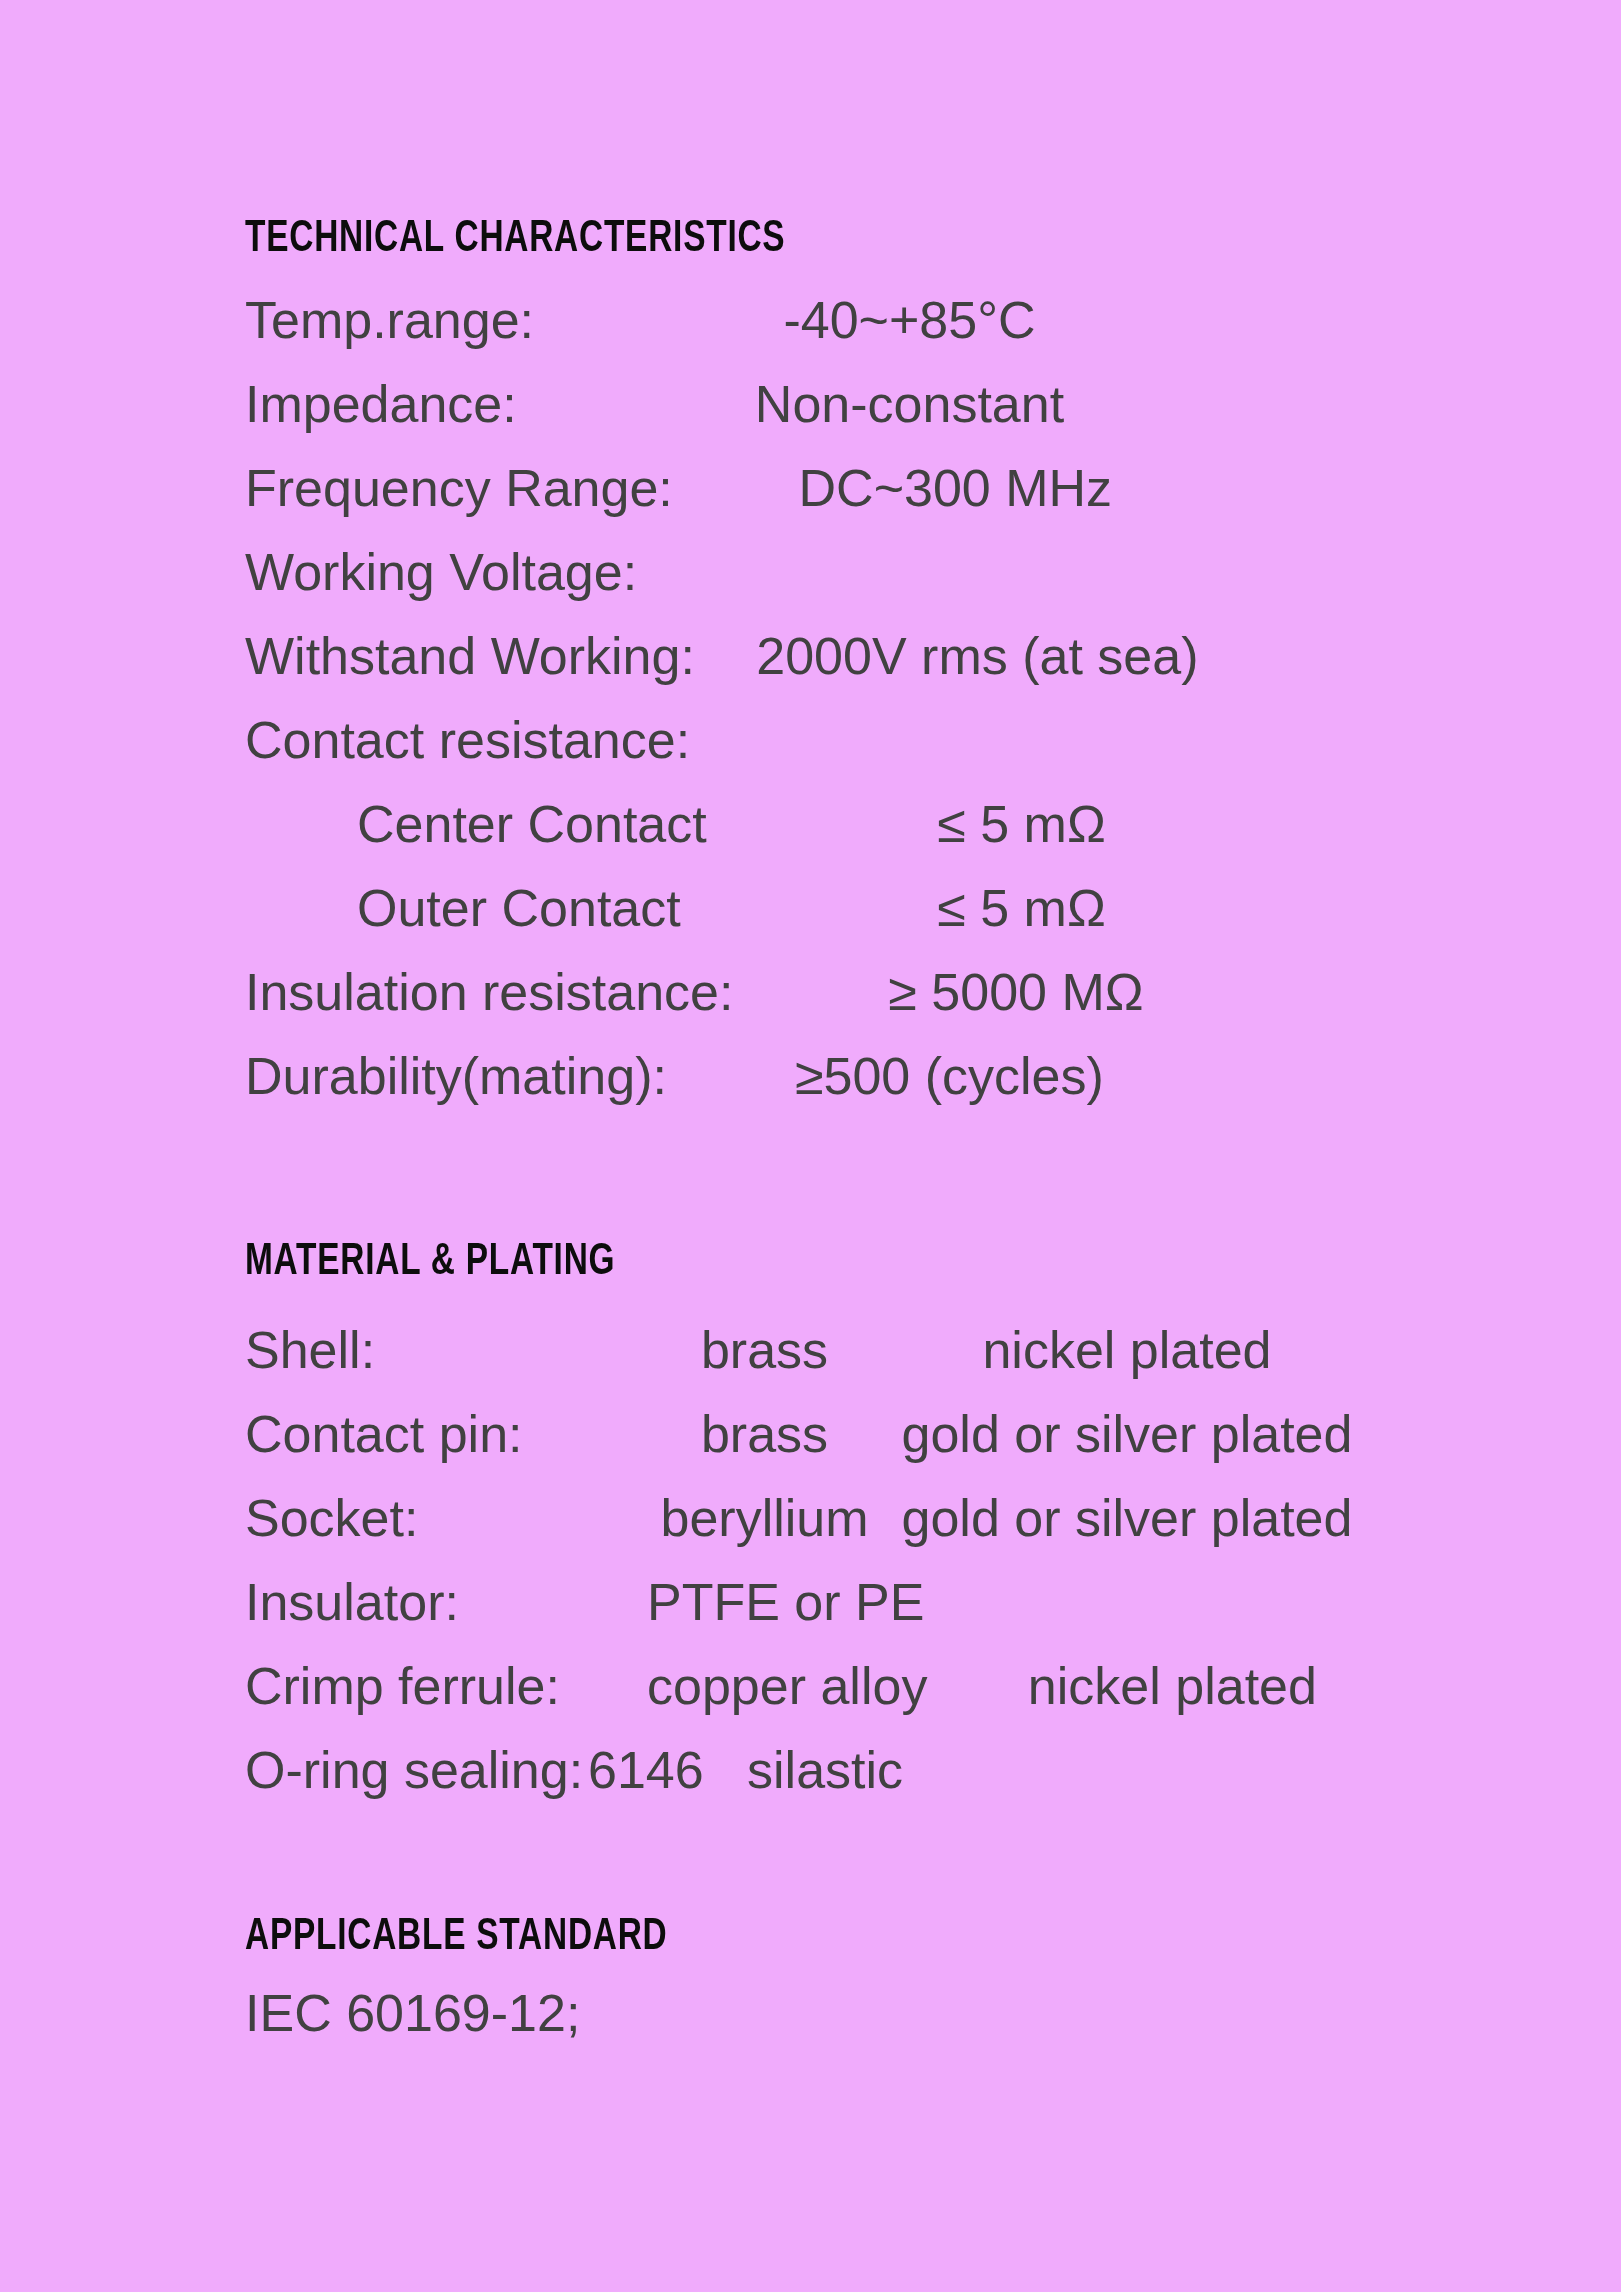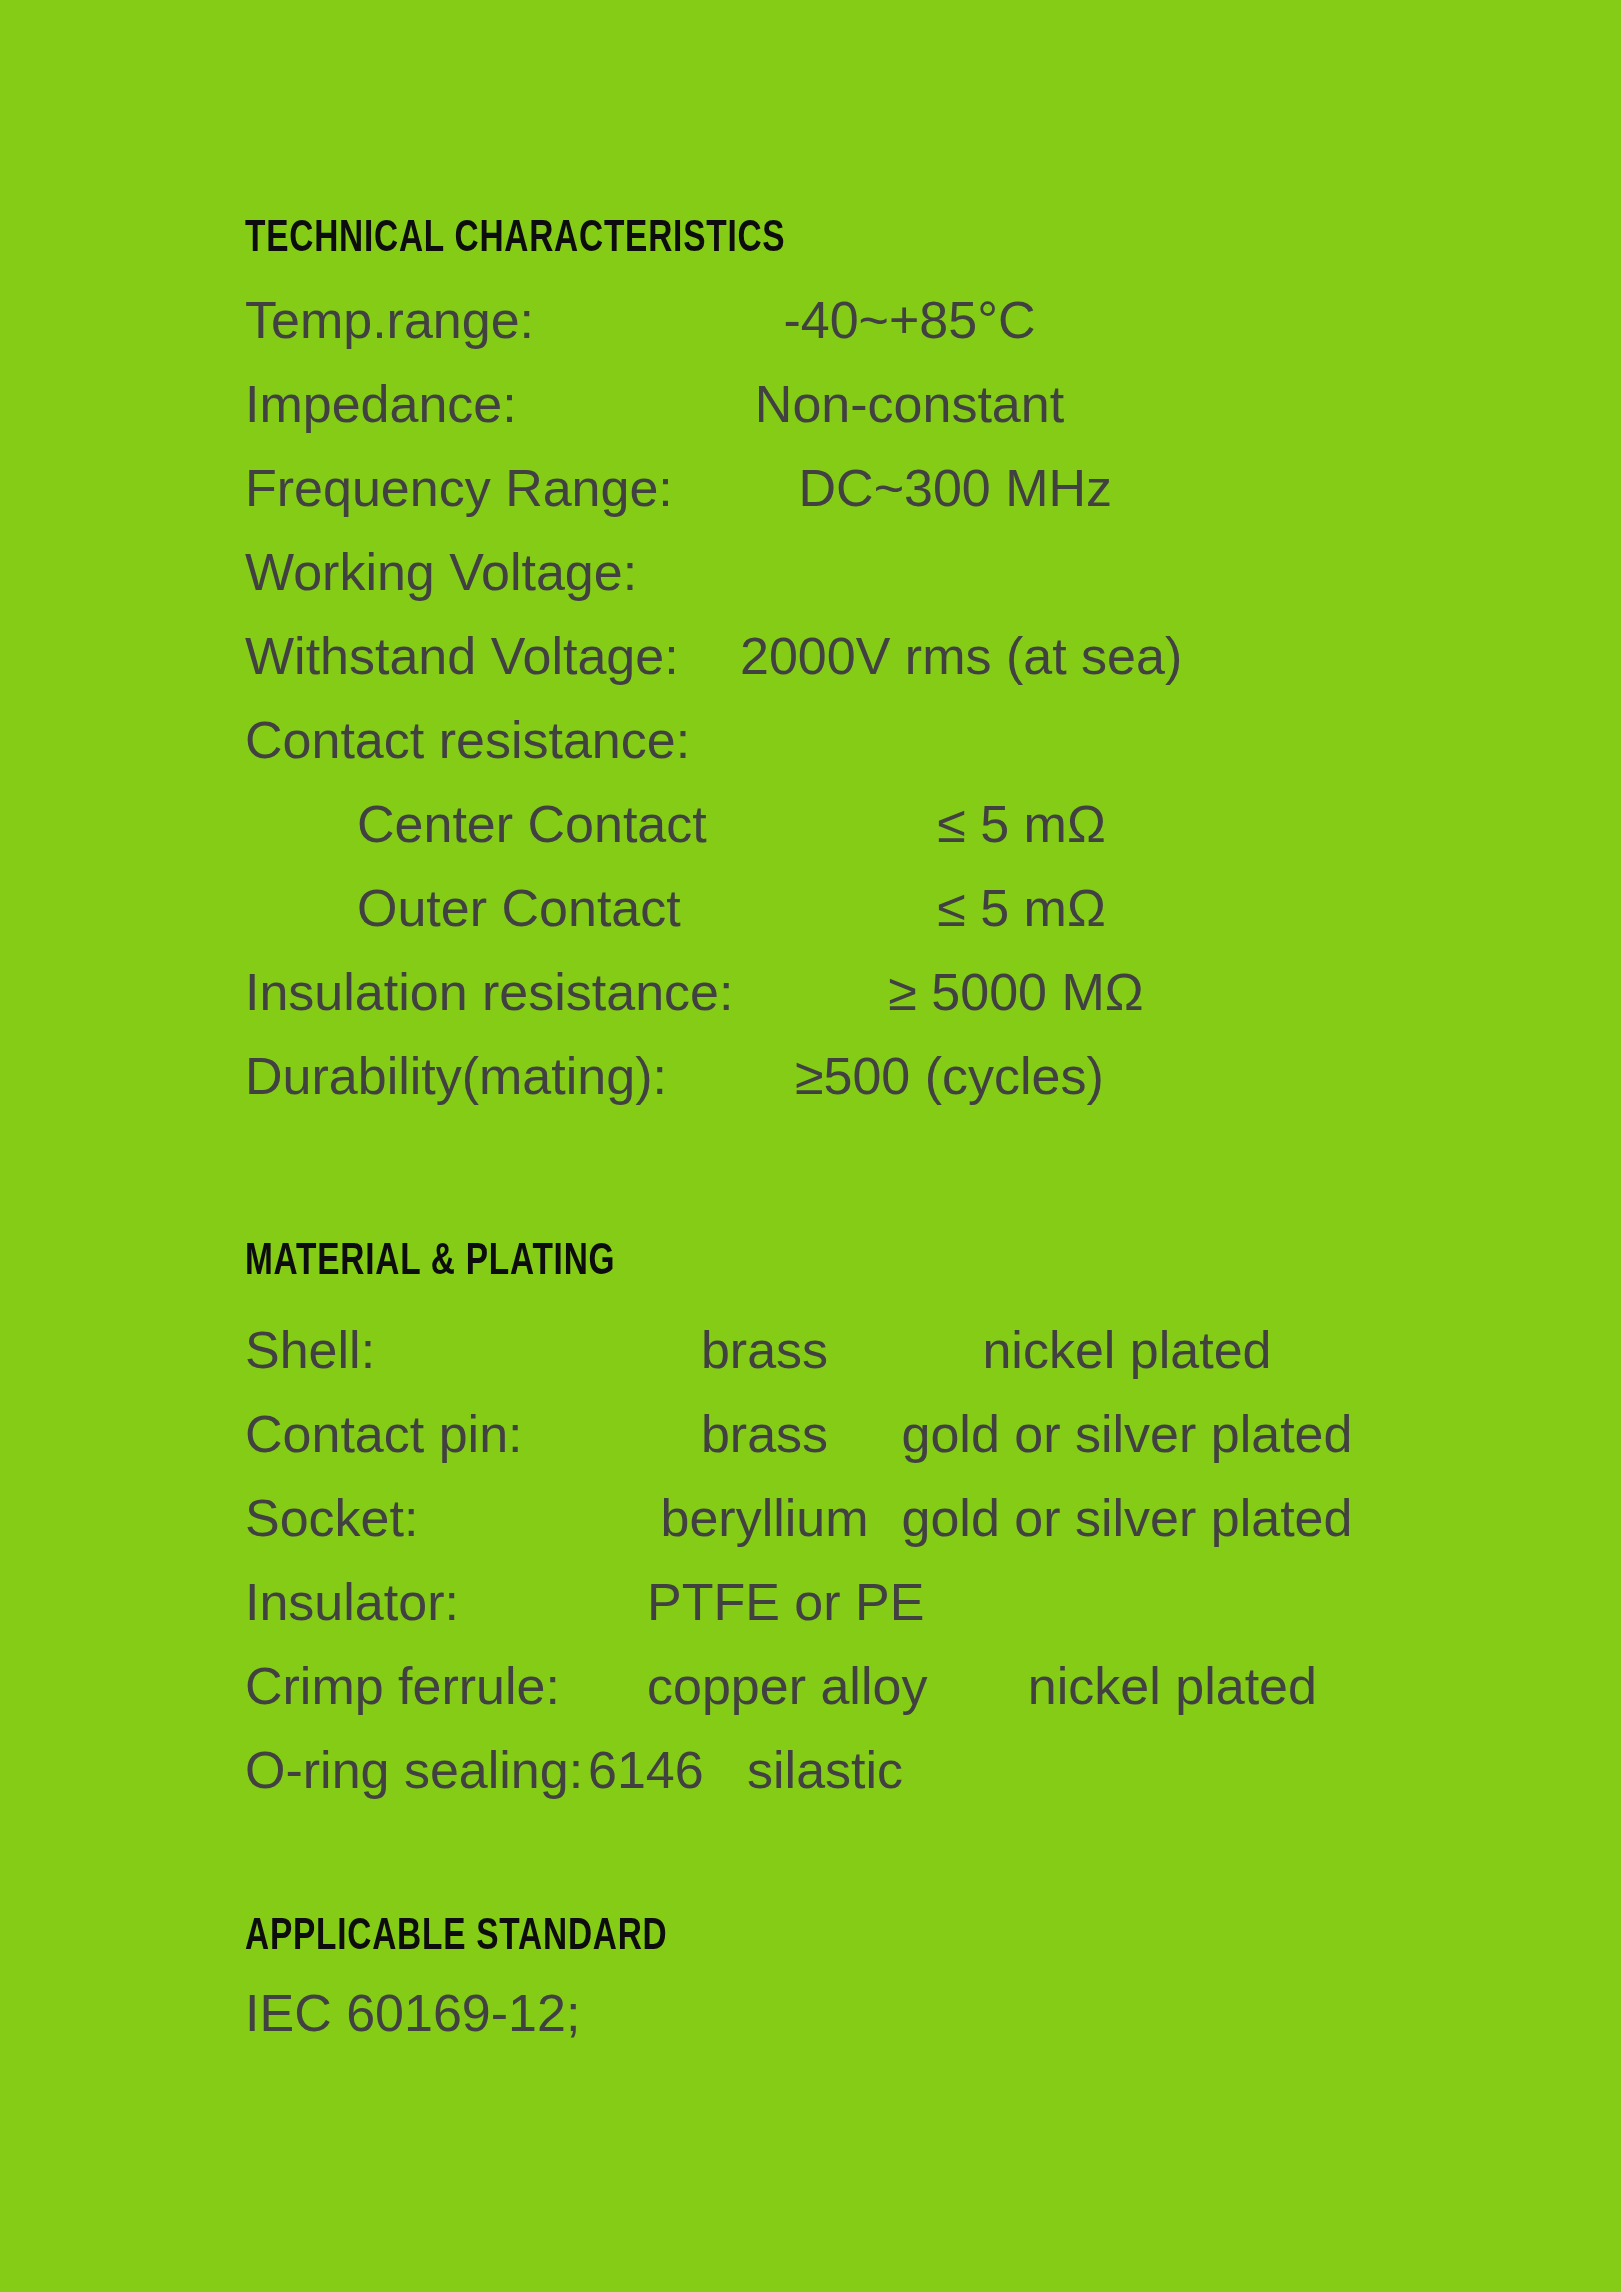--- a/index.html
+++ b/index.html
@@ -4,21 +4,21 @@
 <style>
   html, body {
     margin: 0;
     padding: 0;
     background: #e8e8e8;
   }
   .page {
     position: relative;
     width: 1621px;
     height: 2293px;
-    background: #84cc16;
+    background: #f0abfc;
     overflow: hidden;
     font-family: "Liberation Sans", "DejaVu Sans", sans-serif;
     color: #414141;
   }
   .sec-title {
     position: absolute;
     left: 245px;
     font-weight: 700;
     font-size: 44px;
     line-height: 55px;
@@ -78,21 +78,21 @@
       <div class="val">Non-constant</div>
     </div>
     <div class="row">
       <div class="lbl">Frequency Range:</div>
       <div class="val">DC~300 MHz</div>
     </div>
     <div class="row">
       <div class="lbl">Working Voltage:</div>
     </div>
     <div class="row">
-      <div class="lbl">Withstand Voltage:</div>
+      <div class="lbl">Withstand Working:</div>
       <div class="val">2000V rms (at sea)</div>
     </div>
     <div class="row">
       <div class="lbl">Contact resistance:</div>
       <div class="val"></div>
     </div>
     <div class="row indent">
       <div class="lbl">Center Contact</div>
       <div class="val">≤ 5 mΩ</div>
     </div>

